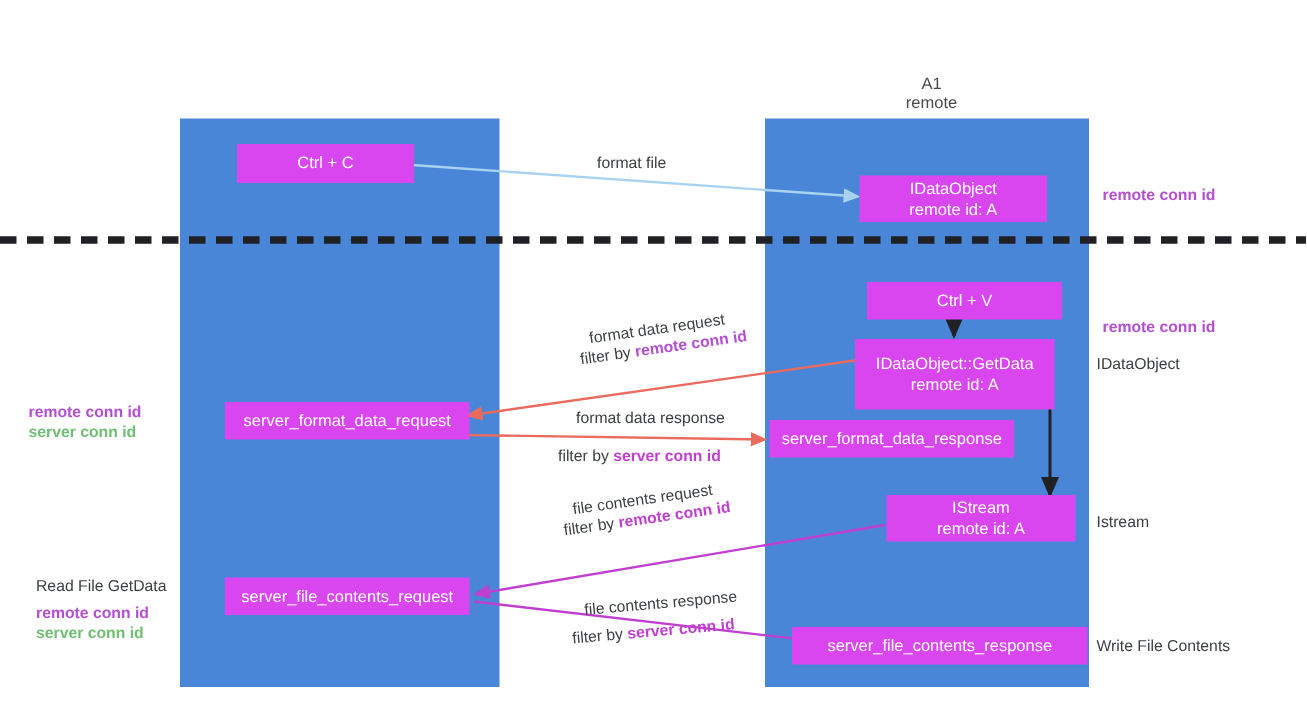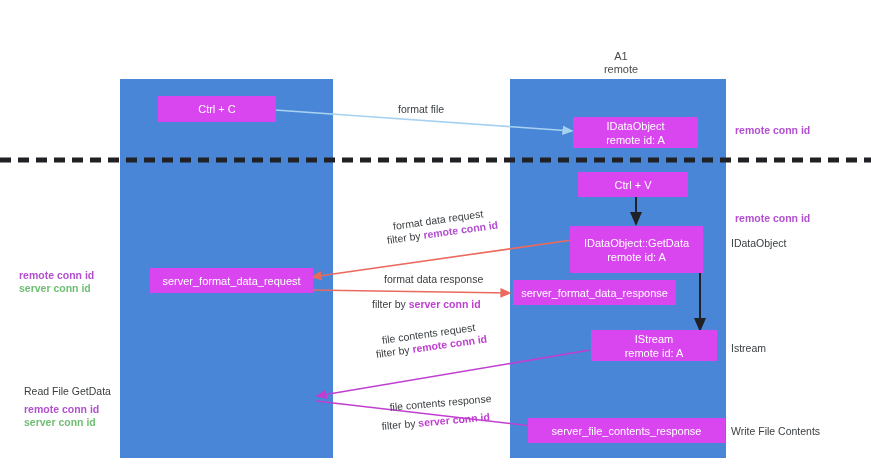--- a/index.html
+++ b/index.html
@@ -131,32 +131,33 @@
     <line x1="590" y1="350" x2="317" y2="396" stroke="#c03fd0" stroke-width="1.6" marker-end="url(#ah-mag)"></line>
 
     <line x1="316" y1="401" x2="549" y2="428" stroke="#c03fd0" stroke-width="1.6" marker-end="url(#ah-mag)"></line>
   </svg>
 
   <div class="abs box green" style="left:158px; top:96px; width:118px; height:26px;">Ctrl + C</div>
 
   <div class="abs box orange" style="left:573px; top:117px; width:125px; height:31px;">IDataObject
 remote id: A</div>
 
-  <div class="abs box green" style="left:578px; top:172px; width:110px; height:25px;">Ctrl + V</div>
+  <div class="abs box green" style="left:578px; top:188px; width:130px; height:25px;">Ctrl + V</div>
 
   <div class="abs box orange" style="left:570px; top:226px; width:133px; height:47px;">IDataObject::GetData
 remote id: A</div>
 
   <div class="abs box orange" style="left:513px; top:280px; width:163px; height:25px;">server_format_data_response</div>
 
   <div class="abs box orange" style="left:150px; top:268px; width:163px; height:25px;">server_format_data_request</div>
 
   <div class="abs box orange" style="left:591px; top:330px; width:126px; height:31px;">IStream
 remote id: A</div>
 
+  <div class="abs box orange" style="left:150px; top:385px; width:163px; height:25px;">server_file_contents_request</div>
 
   <div class="abs box orange" style="left:528px; top:418px; width:197px; height:25px;">server_file_contents_response</div>
 
   <div class="abs edge-label" style="left:398px; top:102px;">format file</div>
 
   <div class="abs edge-label" style="left:392px; top:219px; transform:rotate(-8deg); transform-origin:left top;">format data request</div>
   <div class="abs edge-label" style="left:386px; top:233px; transform:rotate(-8deg); transform-origin:left top;"><span>filter by </span><span class="hl-purple">remote conn id</span></div>
 
   <div class="abs edge-label" style="left:384px; top:272px;text-align:center;">format data response</div>
   <div class="abs edge-label" style="left:372px; top:297px;"><span>filter by </span><span class="hl-magenta">server conn id</span></div>

